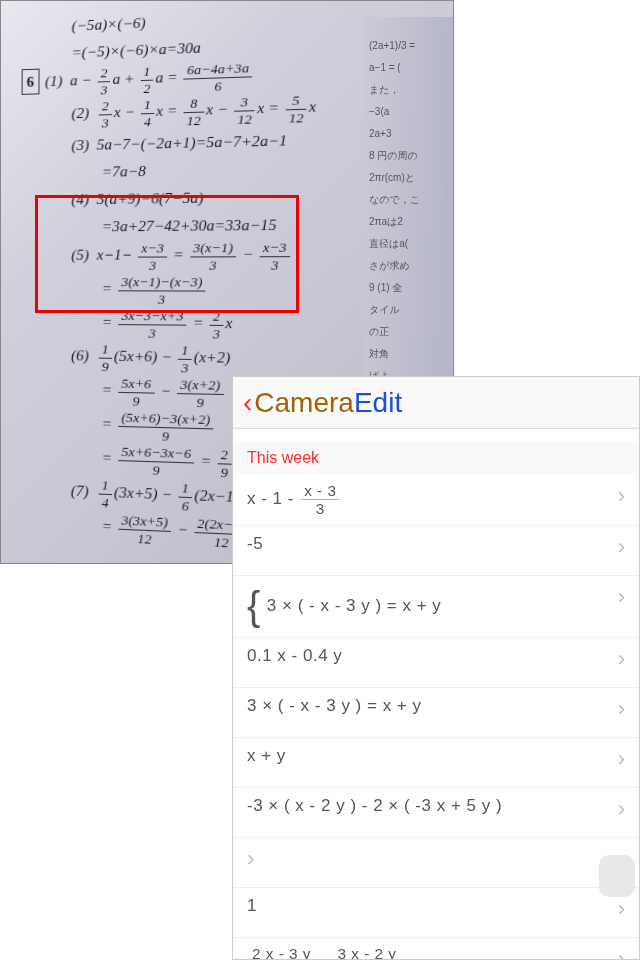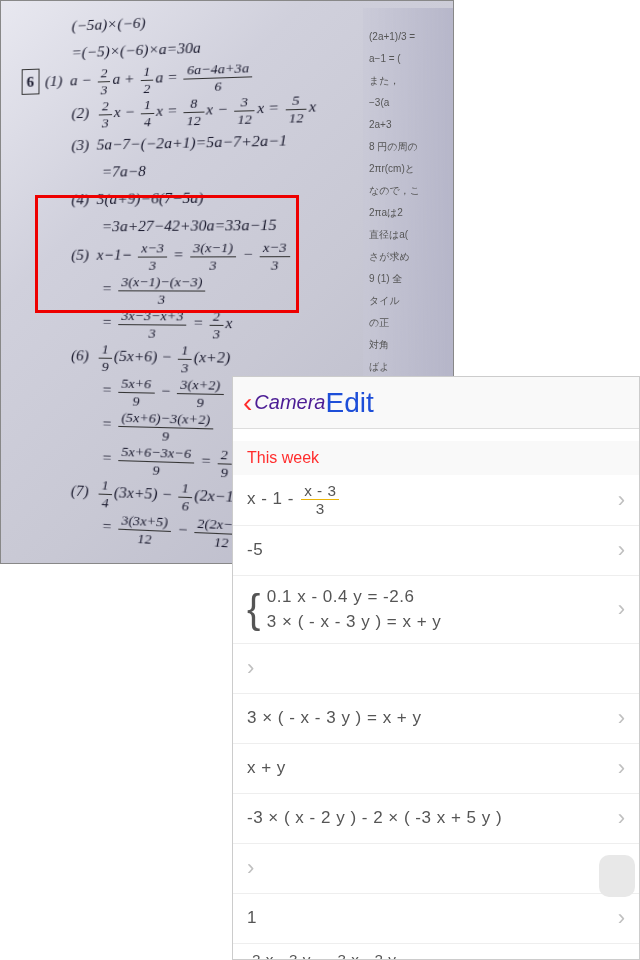--- a/index.html
+++ b/index.html
@@ -52,21 +52,21 @@
     .frac .num { display: block; border-bottom: 1px solid #333; padding: 0 3px 1px; }
     .frac .den { display: block; padding: 1px 3px 0; }
     .red-box {
       position: absolute;
       border: 3px solid #e00;
       pointer-events: none;
     }
     .right-margin {
       position: absolute;
       right: 0;
-      top: 7px;
+      top: 16px;
       width: 90px;
       height: 564px;
       padding: 20px 6px;
       font-size: 10px;
       color: #555;
       line-height: 1.8;
       font-family: sans-serif;
       background: linear-gradient(90deg, rgba(200,200,215,0.5), rgba(180,180,200,0.9));
     }
     .right-margin div { margin-bottom: 4px; white-space: nowrap; overflow: hidden; }
@@ -89,37 +89,36 @@
       padding: 0 10px;
       border-bottom: 1px solid #ddd;
       background: #f9f9f9;
     }
     .back-chevron {
       font-size: 28px;
       color: #ff2d2d;
       font-weight: 300;
       margin-right: 2px;
     }
-    .back-label { color: #4c1d95; font-size: 20px; font-style: italic; }
+    .back-label { color: #a16207; font-size: 28px; }
     .nav-title { color: #b0b0b0; font-size: 20px; margin-left: 8px; flex: 1; }
     .edit-btn { color: #1d4ed8; font-size: 28px; }
     .section-header {
       padding: 8px 14px;
       color: #ff2d2d;
       font-size: 16px;
       background: #f9f9f9;
       margin-top: 12px;
     }
     .list {
       flex: 1;
       overflow: hidden;
     }
     .row {
       display: flex;
-      align-items: center;
       min-height: 50px;
       padding: 8px 14px;
       border-bottom: 1px solid #eee;
       position: relative;
     }
     .row-content {
       flex: 1;
       font-family: 'Helvetica Neue', Arial, sans-serif;
       font-size: 17px;
       color: #555;
@@ -210,28 +209,28 @@
       </div>
       <div class="row">
         <div class="row-content">-5</div>
         <span class="chevron">›</span>
       </div>
       <div class="row">
         <div class="row-content">
           <div class="brace-row">
             <span class="brace">{</span>
             <div class="eq-stack">
-              <div>0.1 x - 0.4 y = -2.6</div>
               <div>3 × ( - x - 3 y ) = x + y</div>
             </div>
           </div>
         </div>
         <span class="chevron">›</span>
       </div>
       <div class="row">
+        <div class="row-content">0.1 x - 0.4 y</div>
         <span class="chevron">›</span>
       </div>
       <div class="row">
         <div class="row-content">3 × ( - x - 3 y ) = x + y</div>
         <span class="chevron">›</span>
       </div>
       <div class="row">
         <div class="row-content">x + y</div>
         <span class="chevron">›</span>
       </div>

